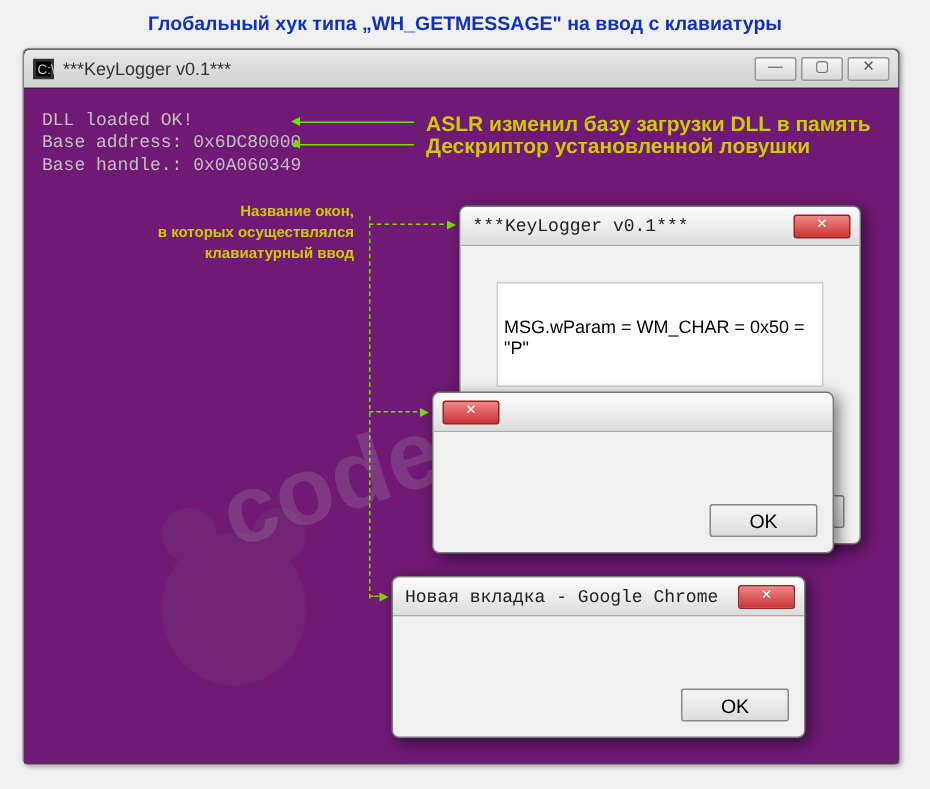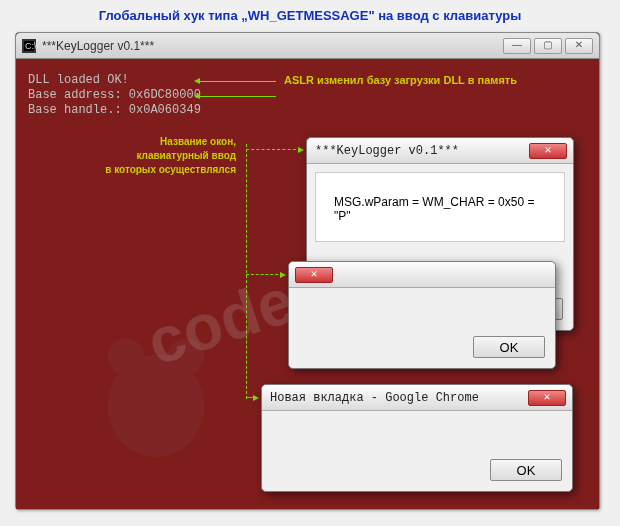--- a/index.html
+++ b/index.html
@@ -62,32 +62,32 @@
     border-radius: 2px;
     font-size: 10px;
     line-height: 12px;
     text-align: center;
     color: #555;
     cursor: pointer;
   }
   .console-body {
     position: absolute;
     inset: 26px 0 0 0;
-    background: #7f1d1d;
+    background: #701a75;
     color: #c0c0c0;
     font-family: 'Consolas','Courier New',monospace;
     font-size: 12px;
     padding: 14px 12px;
     overflow: hidden;
   }
   .console-line { white-space: pre; line-height: 15px; }
   .ann-right {
     position: absolute;
     color: #cccc00;
-    font-size: 11px;
+    font-size: 14px;
     font-weight: bold;
     font-family: Arial,sans-serif;
   }
   .ann-left {
     position: absolute;
     color: #cccc00;
     font-size: 10px;
     font-weight: bold;
     font-family: Arial,sans-serif;
     text-align: right;
@@ -153,23 +153,23 @@
     border-radius: 2px;
     color: #fff;
     font-size: 11px;
     line-height: 13px;
     text-align: center;
     font-weight: bold;
     cursor: pointer;
   }
   .dlg-body {
     background: #fff;
-    margin: 8px;
+    margin: 24px;
     border: 1px solid #ccc;
-    padding: 22px 18px 18px;
+    padding: 22px 4px 18px;
     font-family: Arial,sans-serif;
     font-size: 12px;
     color: #000;
   }
   .dlg-footer {
     display: flex;
     justify-content: flex-end;
     padding: 0 10px 10px;
   }
   .ok-btn {
@@ -225,25 +225,26 @@
   </div>
 
   <div class="console-body">
     <div class="console-line">DLL loaded OK!</div>
     <div class="console-line">Base address: 0x6DC80000</div>
     <div class="console-line">Base handle.: 0x0A060349</div>
 
     <div class="arrow-h" style="left:180px; top:22px; width:80px;"></div>
     <div class="ann-right" style="left:268px; top:15px;">ASLR изменил базу загрузки DLL в память</div>
     <div class="arrow-h" style="left:180px; top:37px; width:80px;"></div>
+    <div class="ann-right" style="left:268px; top:30px;">Дескриптор установленной ловушки</div>
 
     <div class="ann-left" style="left:50px; top:76px; width:170px;">
       <div>Название окон,</div>
+      <div>в которых осуществлялся</div>
       <div>клавиатурный ввод</div>
-      <div>в которых осуществлялся</div>
     </div>
 
     <div class="dashed-line" style="left:230px; top:85px; height:255px;"></div>
     <div class="dashed-seg" style="left:230px; top:90px; width:55px;"></div>
     <div class="dashed-seg" style="left:230px; top:215px; width:37px;"></div>
     <div class="dashed-seg" style="left:230px; top:338px; width:10px;"></div>
 
     <svg class="bear" width="160" height="150" viewBox="0 0 100 100">
       <circle cx="30" cy="25" r="12" fill="#888"></circle>
         <circle cx="70" cy="25" r="12" fill="#888"></circle>
@@ -264,21 +265,21 @@
 
     <div class="dlg" style="left:272px; top:202px; width:268px;">
       <div class="dlg-titlebar">
         <div class="dlg-close">✕</div>
       </div>
       <div class="dlg-footer">
         <button class="ok-btn">OK</button>
       </div>
     </div>
 
-    <div class="dlg" style="left:245px; top:325px; width:312px;">
+    <div class="dlg" style="left:245px; top:325px; width:276px;">
       <div class="dlg-titlebar">
         <div class="dlg-title">Новая вкладка - Google Chrome</div>
         <div class="dlg-close">✕</div>
       </div>
       <div class="dlg-footer">
         <button class="ok-btn">OK</button>
       </div>
     </div>
 
   </div>

